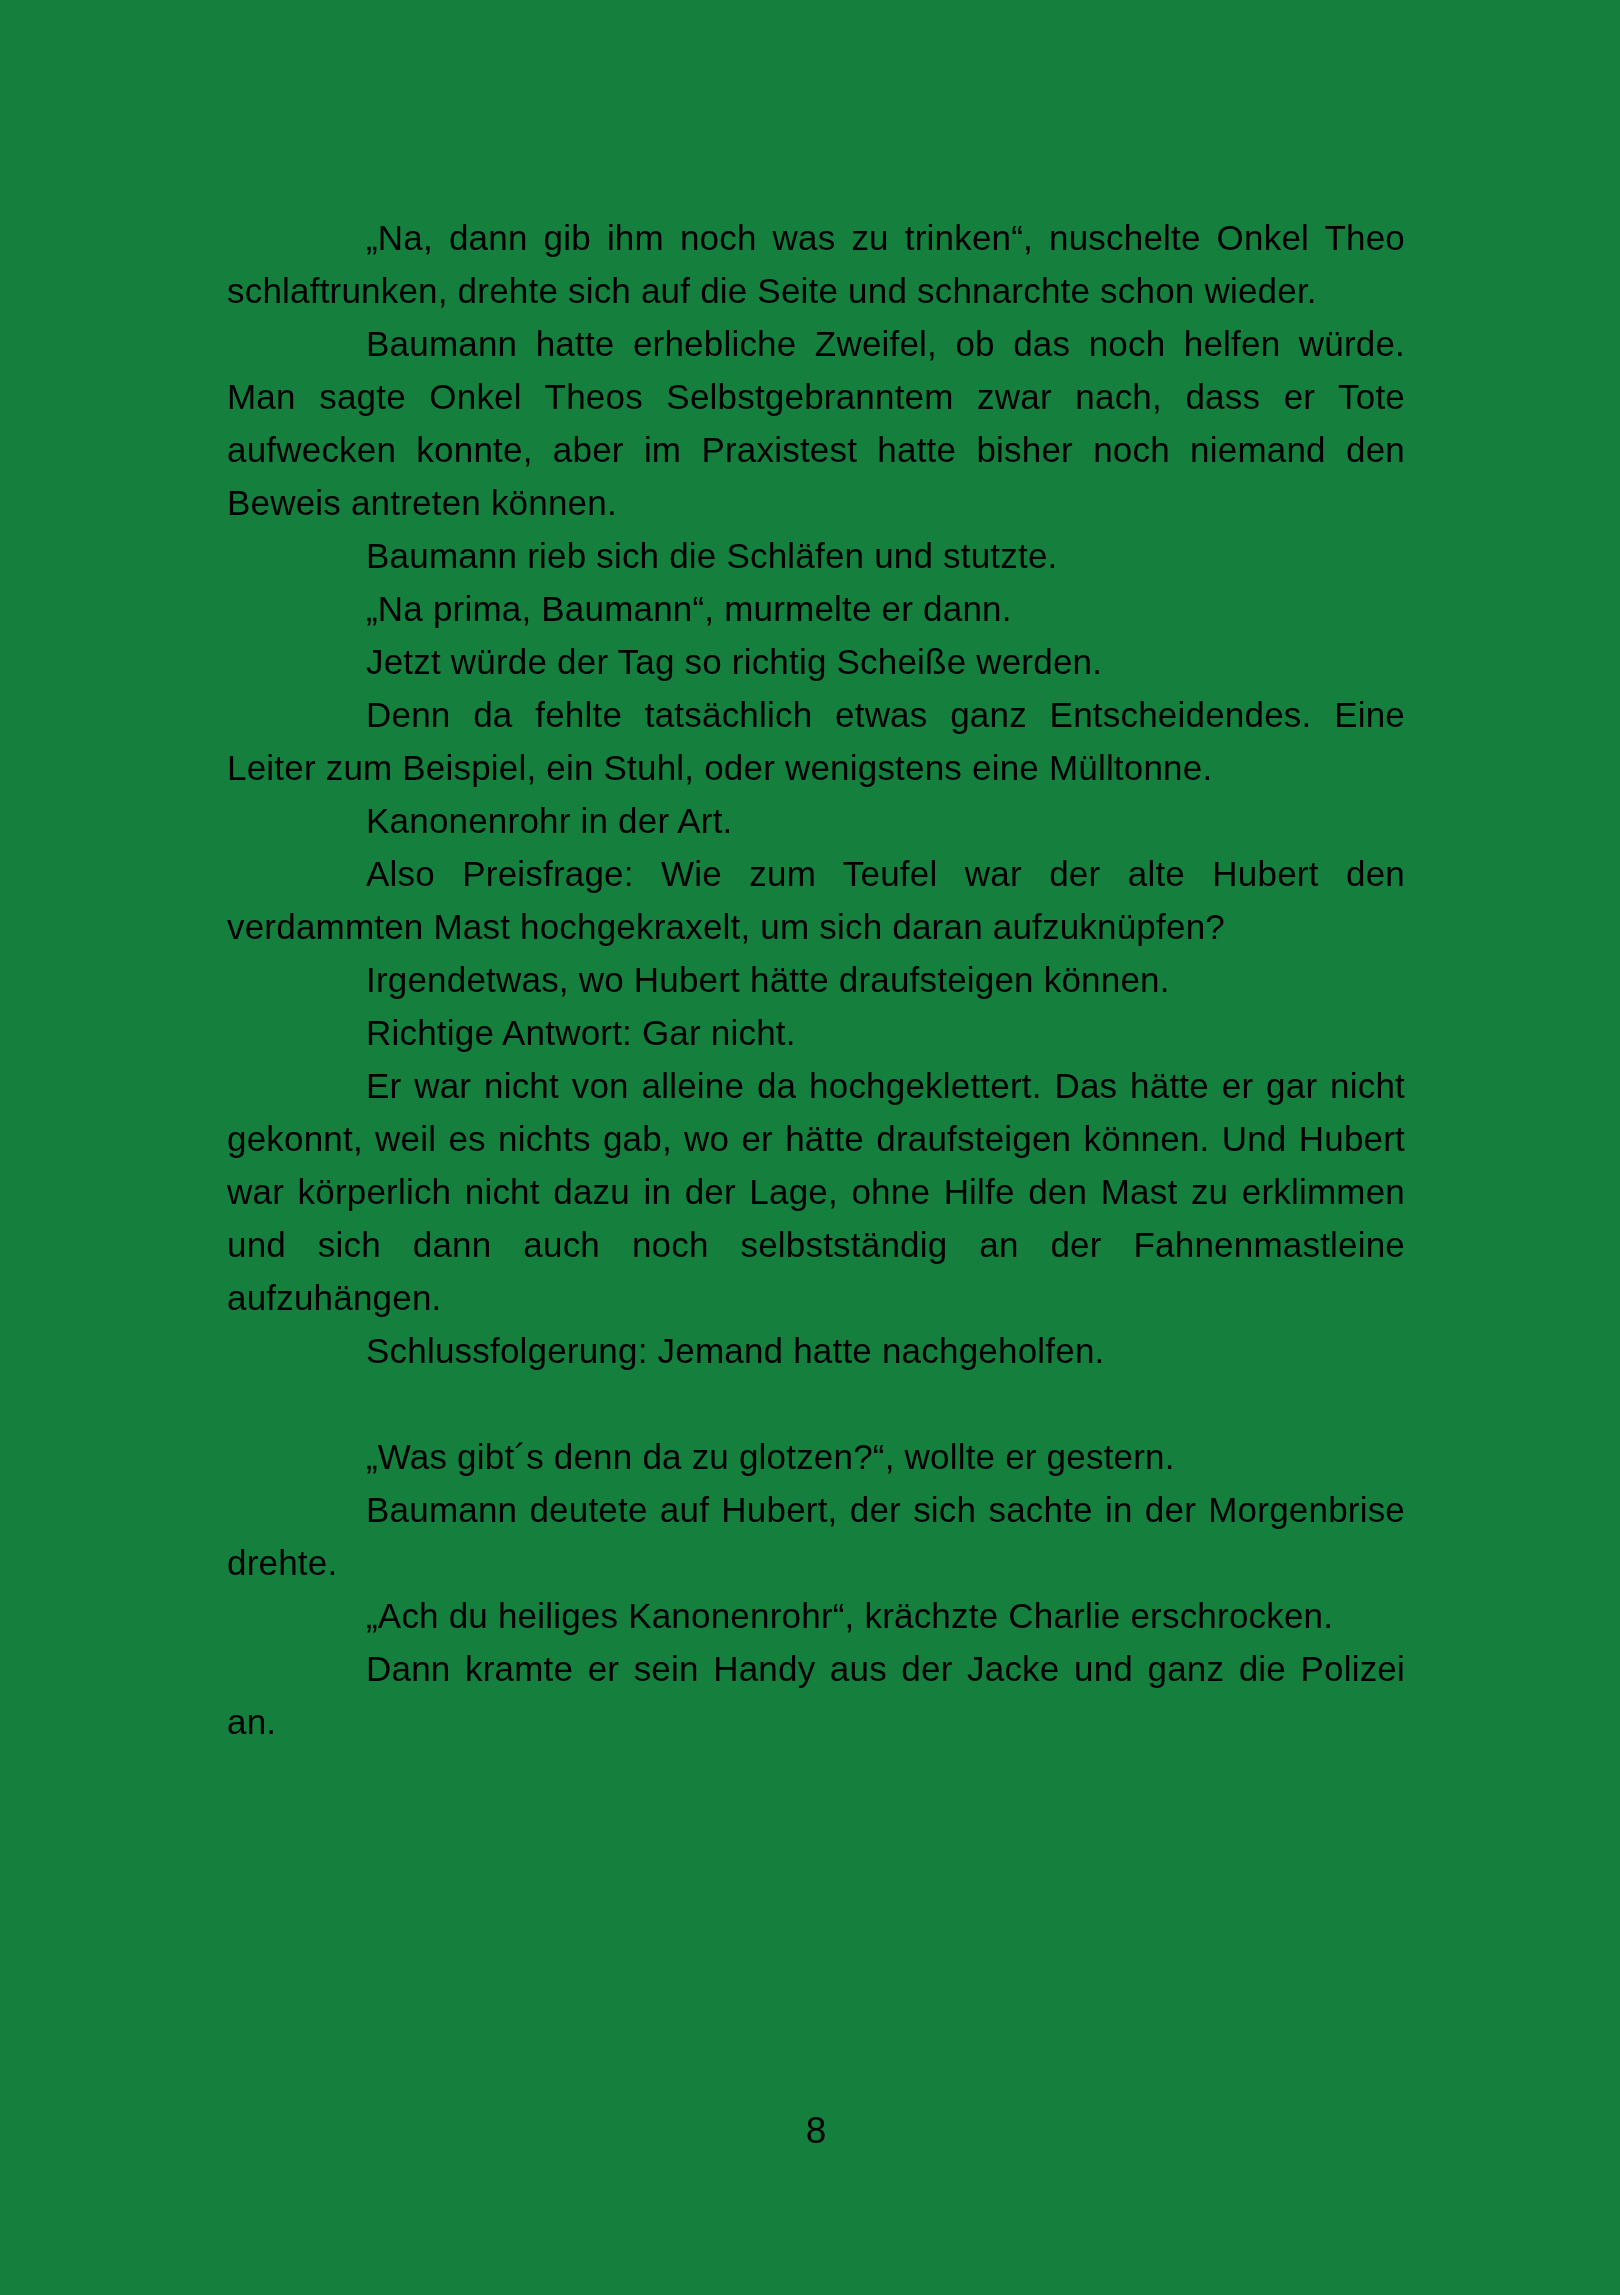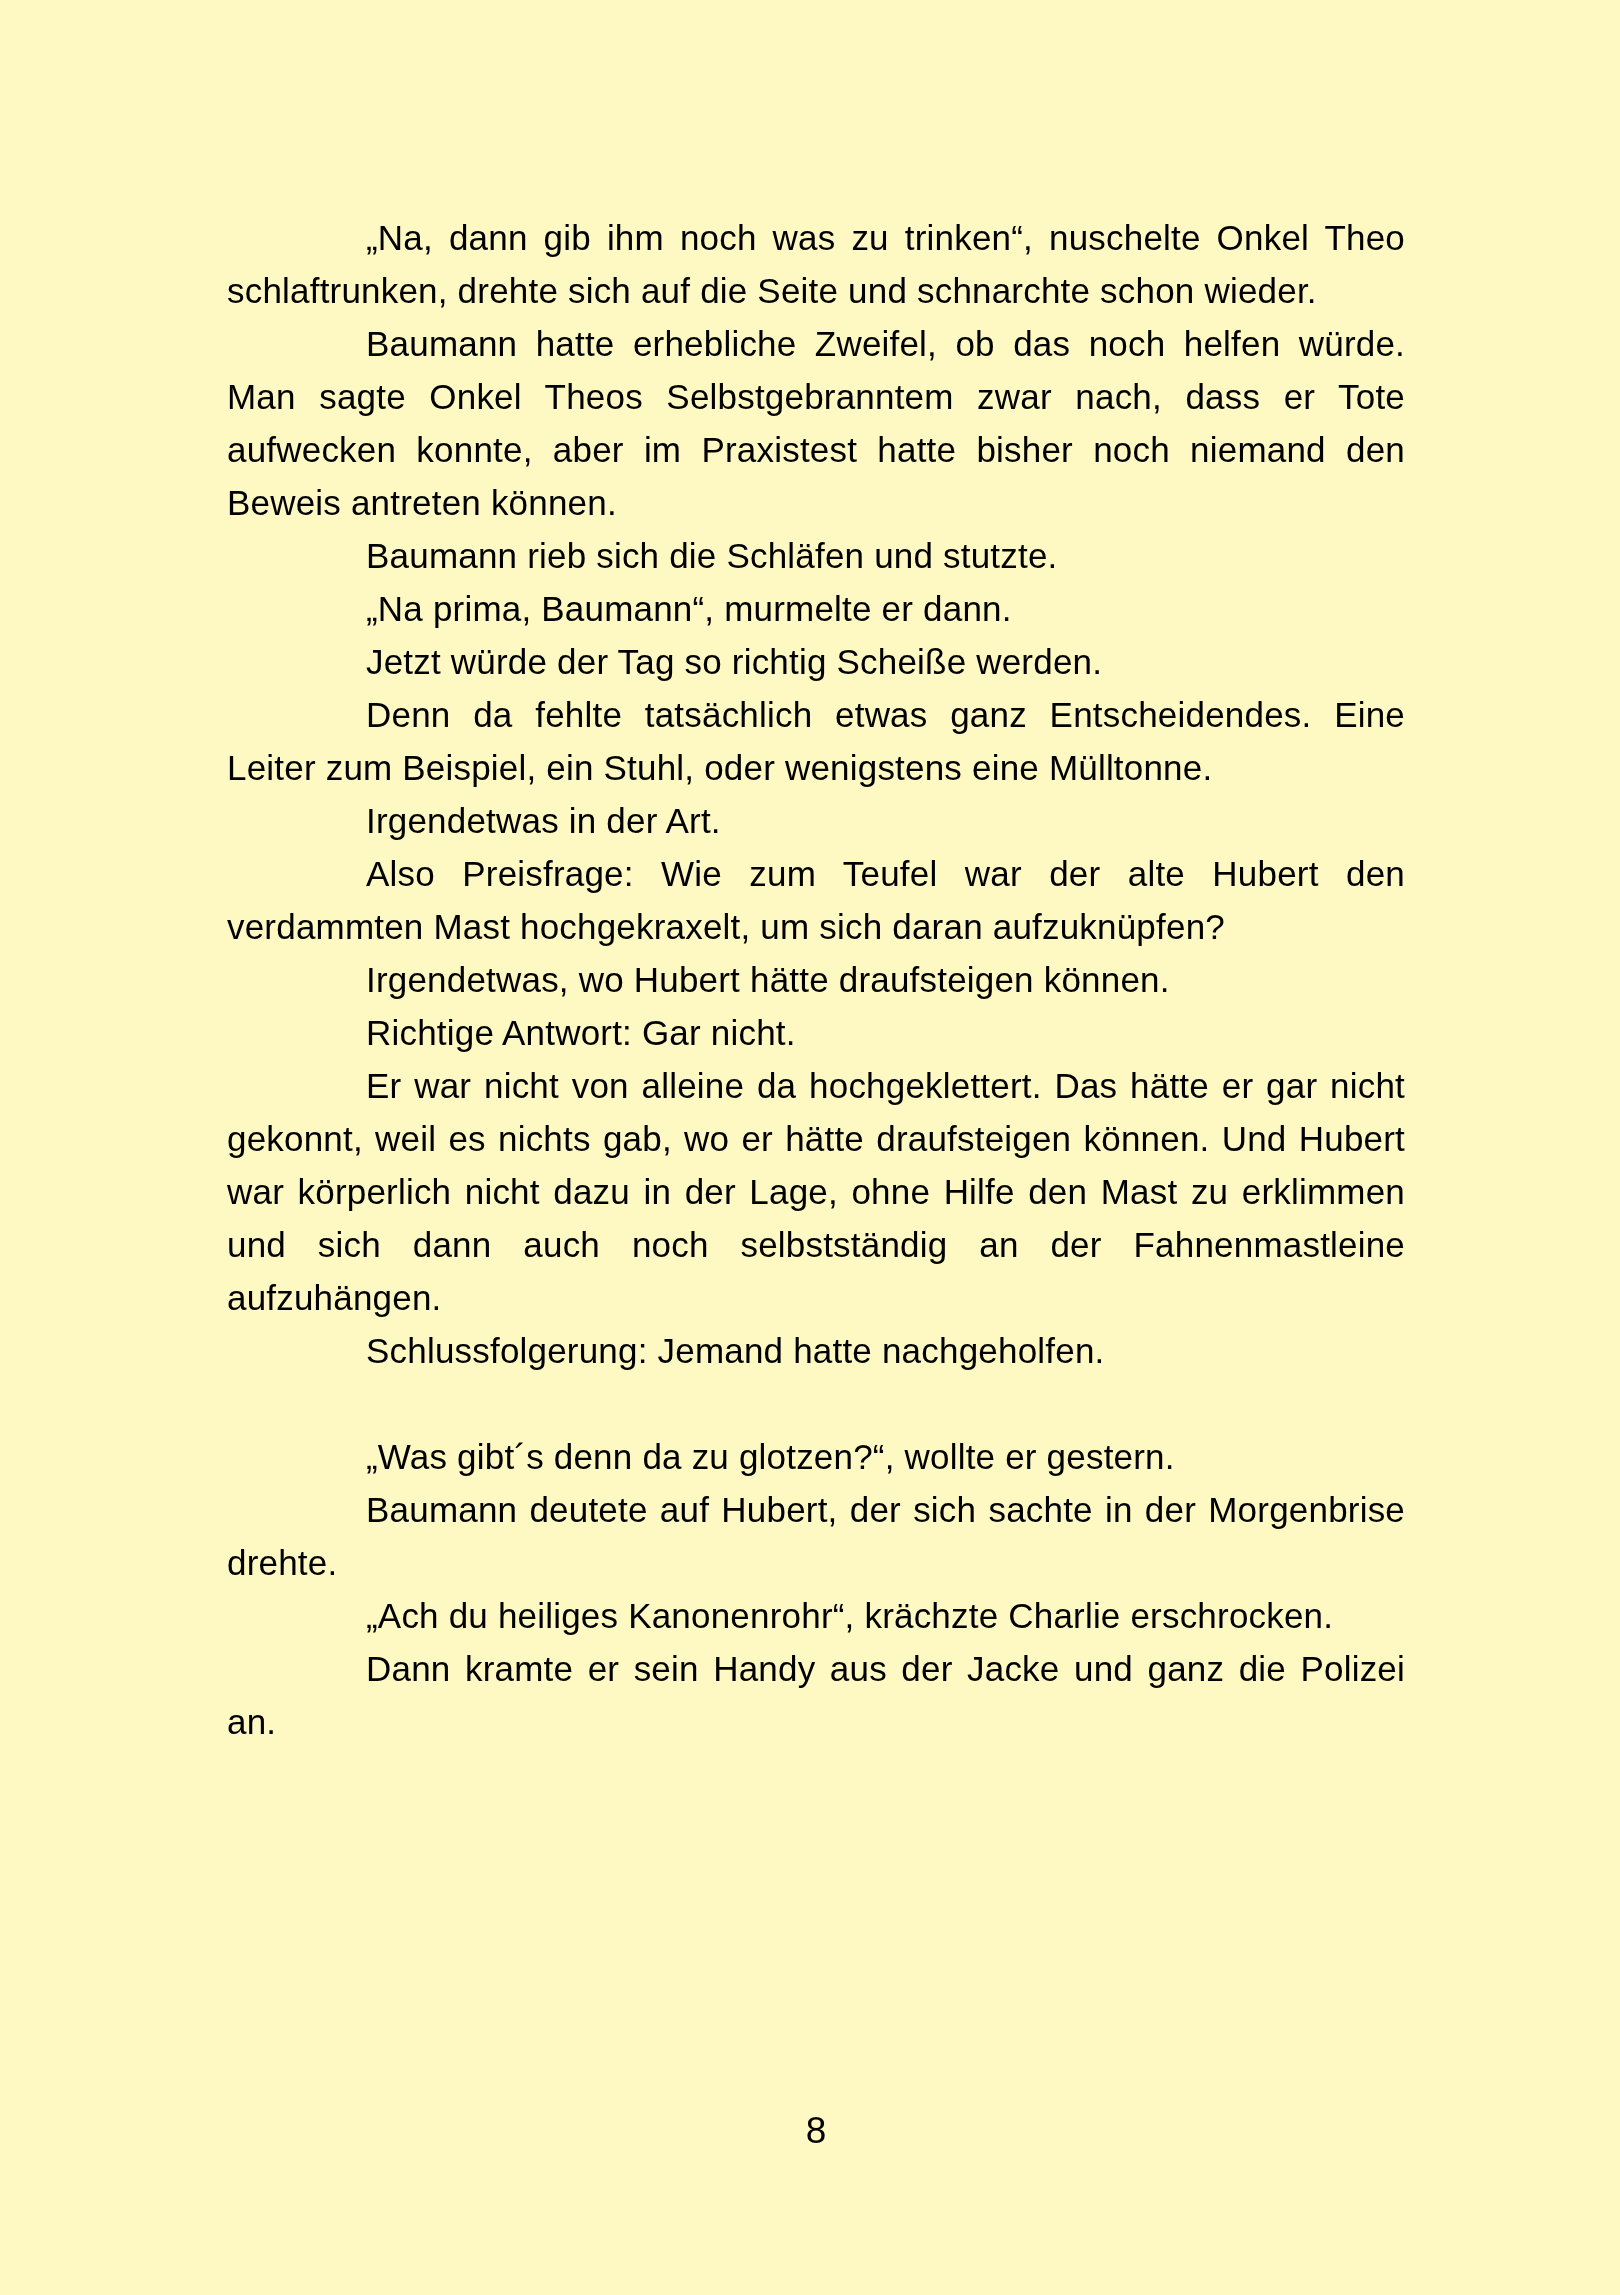--- a/index.html
+++ b/index.html
@@ -12,21 +12,21 @@
     background: #ffffff;
     font-family: "Liberation Sans", sans-serif;
     color: #000000;
     position: relative;
   }
   .sheet {
     position: absolute;
     left: 0; top: 0;
     width: 1620px;
     height: 2295px;
-    background: #fef9c3;
+    background: #15803d;
     overflow: hidden;
   }
   .text-block {
     position: absolute;
     left: 227px;
     top: 211px;
     width: 1178px;
     font-size: 35px;
     line-height: 53px;
     text-align: justify;
@@ -57,21 +57,21 @@
 <body>
 
 <div class="sheet">
   <main class="text-block" id="text-block">
       <p class="para"><span class="seg">„Na, dann gib ihm noch was zu trinken“, nuschelte Onkel Theo schlaftrunken, drehte sich auf die Seite und schnarchte schon wieder.</span></p>
       <p class="para"><span class="seg">Baumann hatte erhebliche Zweifel, ob das noch helfen würde. Man sagte Onkel Theos Selbstgebranntem zwar nach, dass er Tote aufwecken konnte, aber im Praxistest hatte bisher noch niemand den Beweis antreten können.</span></p>
       <p class="para"><span class="seg">Baumann rieb sich die Schläfen und stutzte.</span></p>
       <p class="para"><span class="seg">„Na prima, Baumann“, murmelte er dann.</span></p>
       <p class="para"><span class="seg">Jetzt würde der Tag so richtig Scheiße werden.</span></p>
       <p class="para"><span class="seg">Denn da fehlte tatsächlich etwas ganz Entscheidendes. Eine Leiter zum Beispiel, ein Stuhl, oder wenigstens eine Mülltonne.</span></p>
-      <p class="para"><span class="seg">Irgendetwas in der Art.</span></p>
+      <p class="para"><span class="seg">Kanonenrohr in der Art.</span></p>
       <p class="para"><span class="seg">Also Preisfrage: Wie zum Teufel war der alte Hubert den verdammten Mast hochgekraxelt, um sich daran aufzuknüpfen?</span></p>
       <p class="para"><span class="seg">Irgendetwas, wo Hubert hätte draufsteigen können.</span></p>
       <p class="para"><span class="seg">Richtige Antwort: Gar nicht.</span></p>
       <p class="para"><span class="seg">Er war nicht von alleine da hochgeklettert. Das hätte er gar nicht gekonnt, weil es nichts gab, wo er hätte draufsteigen können. Und Hubert war körperlich nicht dazu in der Lage, ohne Hilfe den Mast zu erklimmen und sich dann auch noch selbstständig an der Fahnenmastleine aufzuhängen.</span></p>
       <p class="para"><span class="seg">Schlussfolgerung: </span><span class="seg italic">Jemand hatte nachgeholfen.</span></p>
       <p class="para blank-line"></p>
       <p class="para"><span class="seg">„Was gibt´s denn da zu glotzen?“, wollte er gestern.</span></p>
       <p class="para"><span class="seg">Baumann deutete auf Hubert, der sich sachte in der Morgenbrise drehte.</span></p>
       <p class="para"><span class="seg">„Ach du heiliges Kanonenrohr“, krächzte Charlie erschrocken.</span></p>
       <p class="para"><span class="seg">Dann kramte er sein Handy aus der Jacke und ganz die Polizei an.</span></p>

